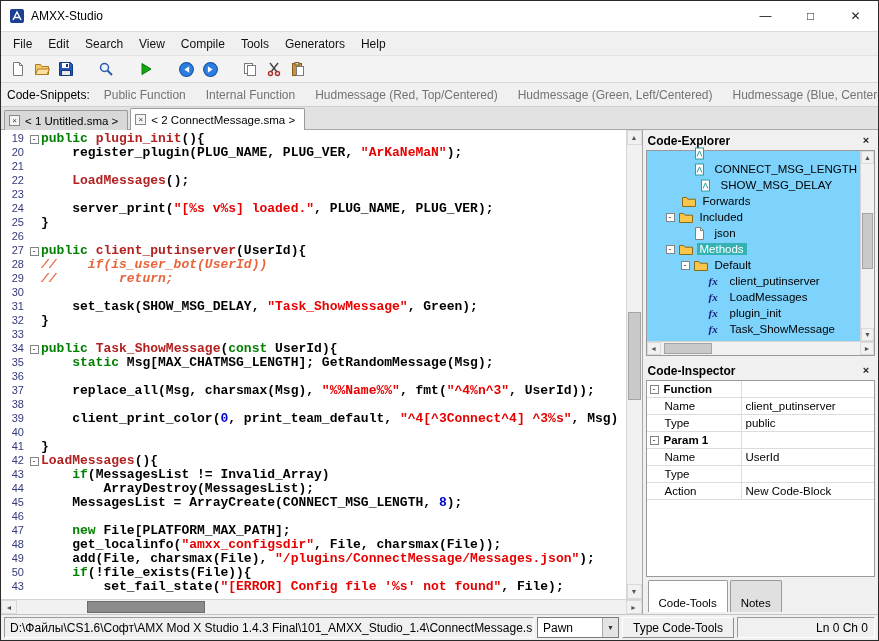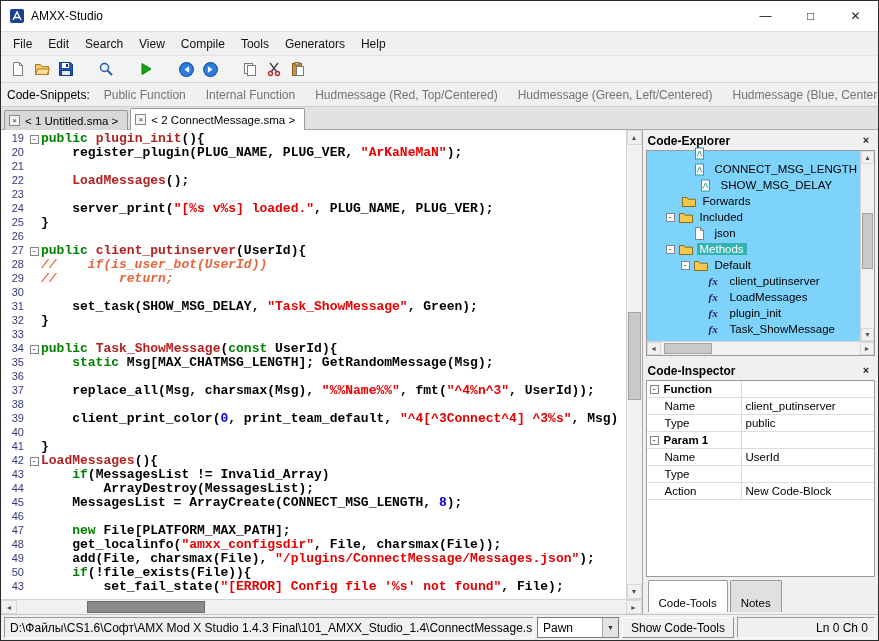--- a/index.html
+++ b/index.html
@@ -643,17 +643,17 @@
         </div>
     </div>
   </div>
 
   <div class="statusbar">
     <div class="scell path">D:\Файлы\CS1.6\Софт\AMX Mod X Studio 1.4.3 Final\101_AMXX_Studio_1.4\ConnectMessage.sma</div>
     <div class="combo">
       <span class="combo-text">Pawn</span>
       <span class="combo-btn">▼</span>
     </div>
-    <div class="sbtn">Show Code-Tools</div>
+    <div class="sbtn">Type Code-Tools</div>
     <div class="scell caret">Ln 0 Ch 0</div>
   </div>
 
 </div>
 
 </body></html>

